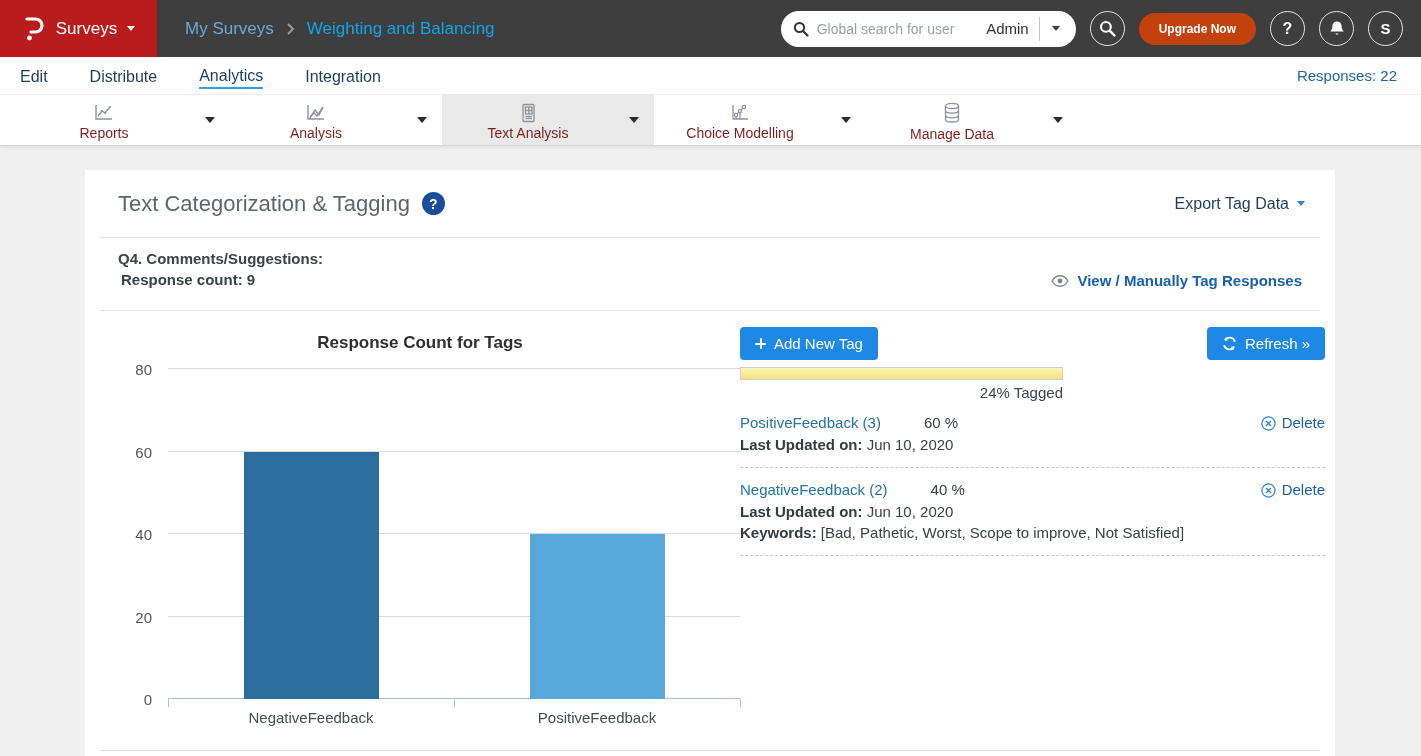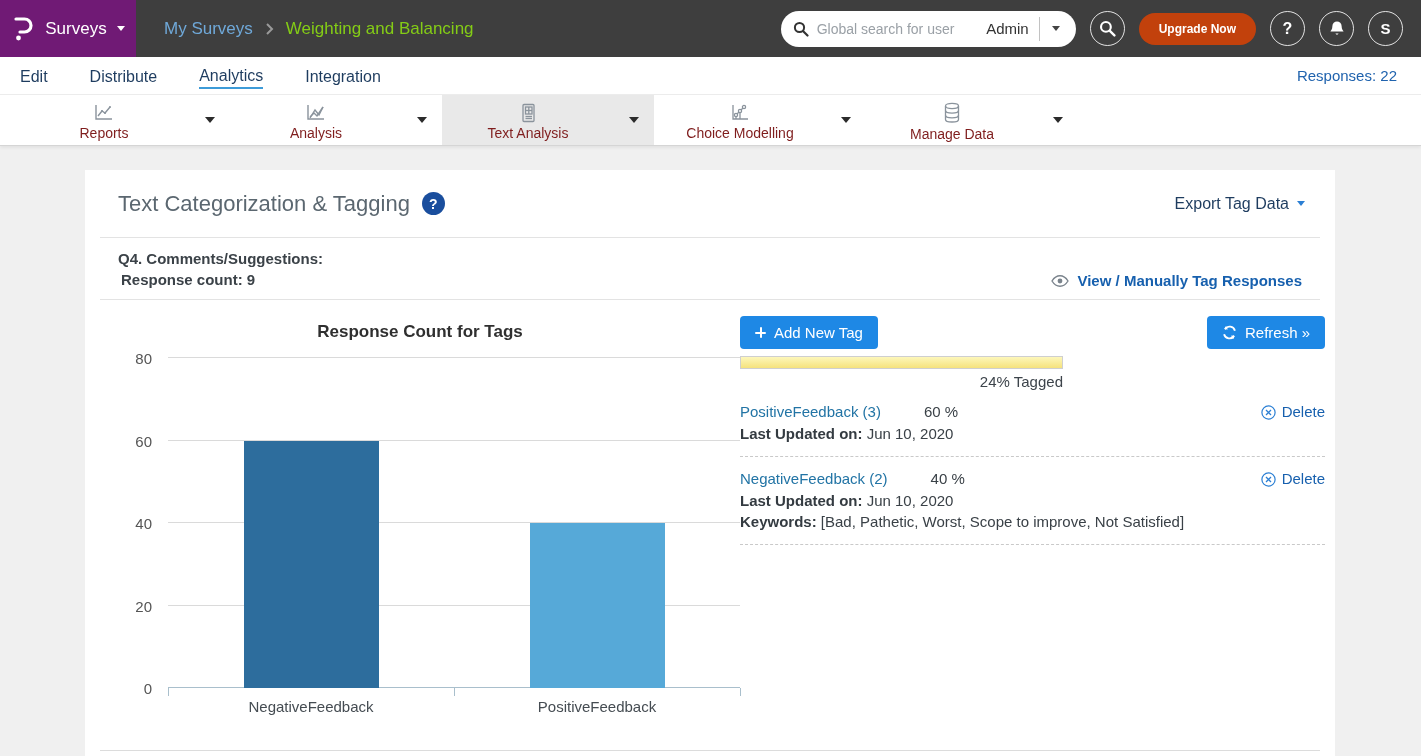--- a/index.html
+++ b/index.html
@@ -1,29 +1,29 @@
 <!DOCTYPE html>
 <html><head>
 <meta charset="utf-8">
 <style>
   * { margin:0; padding:0; box-sizing:border-box; }
   html,body { width:1421px; height:756px; overflow:hidden; }
   body { font-family:"Liberation Sans", sans-serif; background:#f0f0f0; }
 
   
   .topbar { height:57px; background:#3e3e3e; display:flex; align-items:center; }
-  .logo-block { width:136px; height:100%; background:#701a75; display:flex; align-items:center; justify-content:center; gap:10px; color:#fff; cursor:pointer; }
+  .logo-block { width:157px; height:100%; background:#b91c1c; display:flex; align-items:center; justify-content:center; gap:10px; color:#fff; cursor:pointer; }
   .logo-mark { width:24px; height:26px; }
   .product-label { font-size:17px; color:#fff; }
   .caret { width:0; height:0; border-left:4px solid transparent; border-right:4px solid transparent; border-top:5px solid currentColor; display:inline-block; }
   .topbar .caret { color:#fff; }
   .breadcrumb { margin-left:28px; display:flex; align-items:center; gap:12px; font-size:17px; }
   .crumb-parent { color:#6fa8d8; cursor:pointer; }
   .crumb-sep { color:#9a9a9a; font-size:15px; }
-  .crumb-current { color:#84cc16; }
+  .crumb-current { color:#0ea5e9; }
   .topbar-right { margin-left:auto; display:flex; align-items:center; gap:14px; padding-right:18px; }
   .search-pill { width:295px; height:36px; background:#fff; border-radius:18px; display:flex; align-items:center; padding:0 12px 0 12px; }
   .search-pill svg { flex:0 0 auto; }
   .search-pill input { border:none; outline:none; flex:1; min-width:0; font-size:14px; color:#333; margin-left:8px; font-family:"Liberation Sans", sans-serif; }
   .search-pill input::placeholder { color:#9aa0a6; }
   .scope-label { font-size:15px; color:#333; margin:0 10px 0 4px; cursor:pointer; }
   .pill-divider { width:1px; height:24px; background:#c2c2c2; }
   .pill-caret-btn { padding:0 4px 0 12px; display:flex; align-items:center; cursor:pointer; }
   .pill-caret-btn .caret { color:#444; }
   .circle-btn { width:35px; height:35px; border-radius:50%; border:1px solid rgba(255,255,255,.85); display:flex; align-items:center; justify-content:center; color:#fff; cursor:pointer; background:transparent; font-size:16px; font-weight:bold; }
@@ -47,21 +47,21 @@
 
   
   .content { position:relative; height:610px; }
   .card { position:absolute; left:85px; top:24px; width:1250px; height:800px; background:#fff; }
   .card-header { height:67px; display:flex; align-items:center; padding:0 30px 0 33px; }
   .card-title { font-size:22px; color:#5b6770; }
   .help-circle { width:23px; height:23px; border-radius:50%; background:#1a4e9d; color:#fff; font-weight:bold; font-size:14px; display:flex; align-items:center; justify-content:center; margin-left:12px; cursor:pointer; }
   .export-link { margin-left:auto; display:flex; align-items:center; gap:8px; font-size:16px; font-weight:500; color:#1e3c5f; cursor:pointer; }
   .export-link .caret { color:#2b7fd4; }
   .section-rule { margin:0 15px; border-bottom:1px solid #e3e3e3; }
-  .q-section { margin:0 15px; padding:10px 18px 9px; border-bottom:1px solid #e3e3e3; display:flex; }
+  .q-section { margin:0 15px; padding:10px 18px 20px; border-bottom:1px solid #e3e3e3; display:flex; }
   .q-left { font-size:15px; font-weight:bold; color:#3b4248; line-height:21px; }
   .q-left .response-count { padding-left:3px; }
   .view-link { margin-left:auto; align-self:flex-end; display:flex; align-items:center; gap:8px; font-size:15px; font-weight:bold; color:#1760ae; cursor:pointer; padding-bottom:1px; }
 
   .card-body { display:flex; padding:14px 10px 0 15px; }
 
   
   .chart-col { width:640px; flex:0 0 auto; }
   .chart-title { text-align:center; font-size:17px; font-weight:bold; color:#2f2f2f; margin:8px 0 16px; }
   .chart-wrap { display:flex; }

